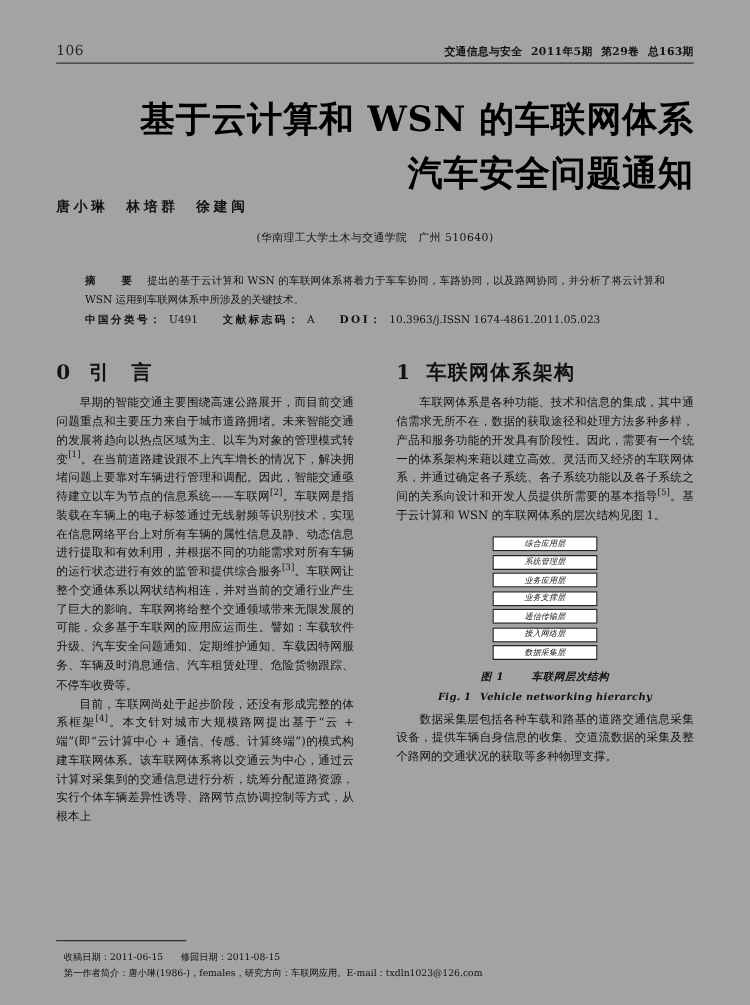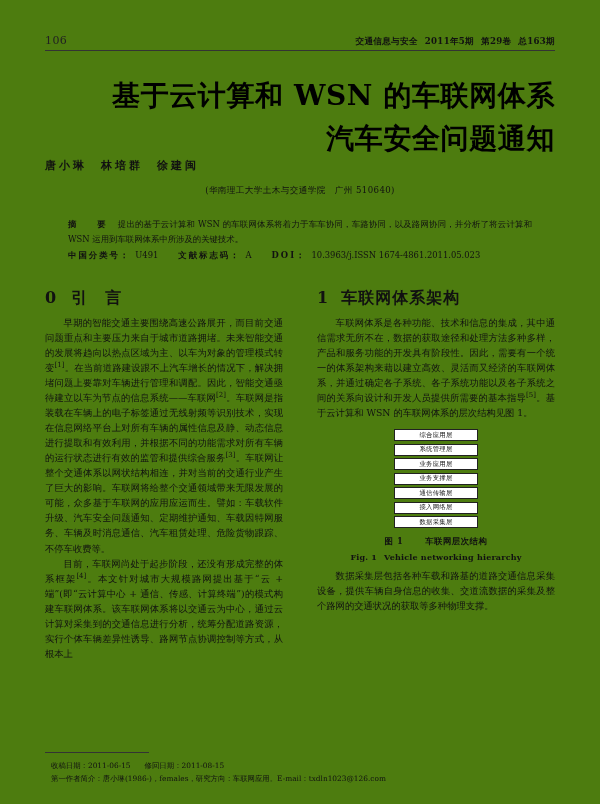--- a/index.html
+++ b/index.html
@@ -13,21 +13,21 @@
     font-family: "DejaVu Serif", "Liberation Serif", serif;
     color: #1a1a1a;
     position: relative;
     overflow: hidden;
   }
   .page {
     position: absolute;
     left: 0; top: 0;
     width: 600px;
     height: 804px;
-    background: #4d7c0f;
+    background: #a3a3a3;
   }
 
   
   .runhead {
     position: absolute;
     left: 45px;
     top: 34px;
     width: 510px;
     display: flex;
     align-items: baseline;
@@ -156,20 +156,21 @@
     vertical-align: super;
     line-height: 0;
   }
 
   
   .figure {
     margin: 9px 0 4px 0;
     display: flex;
     flex-direction: column;
     align-items: center;
+    font-style: italic;
   }
   .stack {
     display: flex;
     flex-direction: column;
     gap: 2.5px;
     align-items: center;
   }
   .layerbox {
     width: 84px;
     height: 12px;

